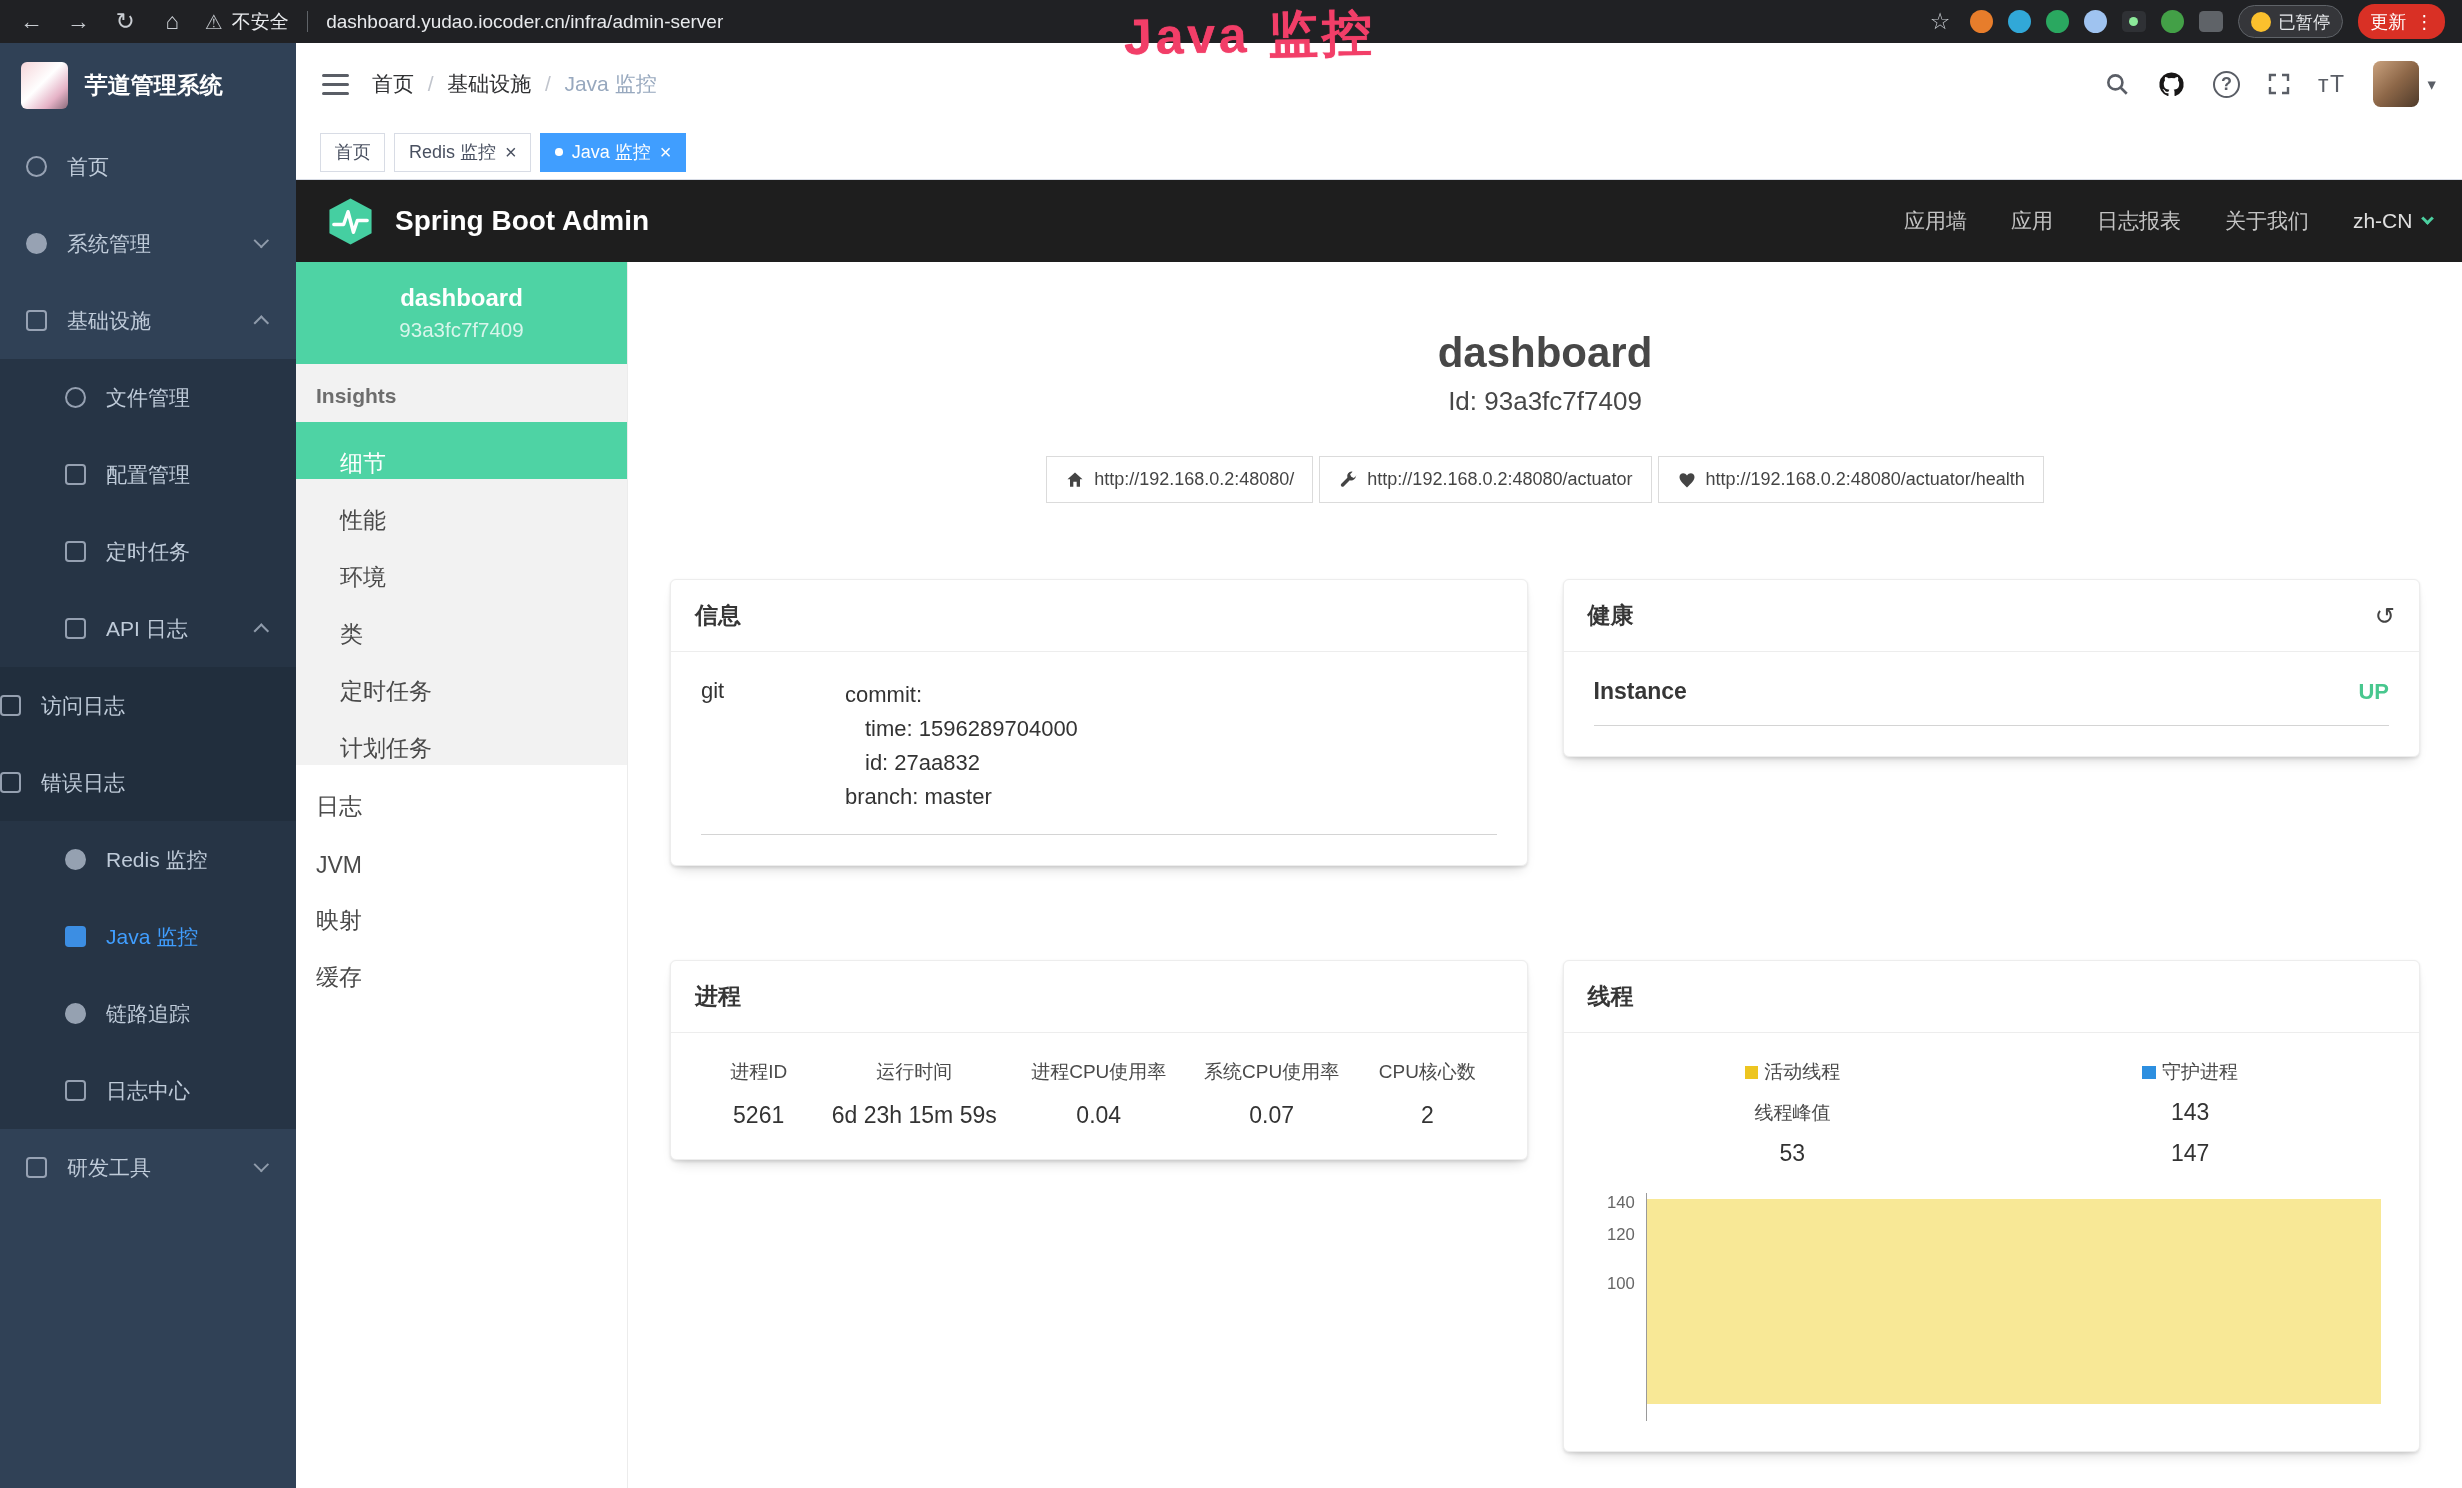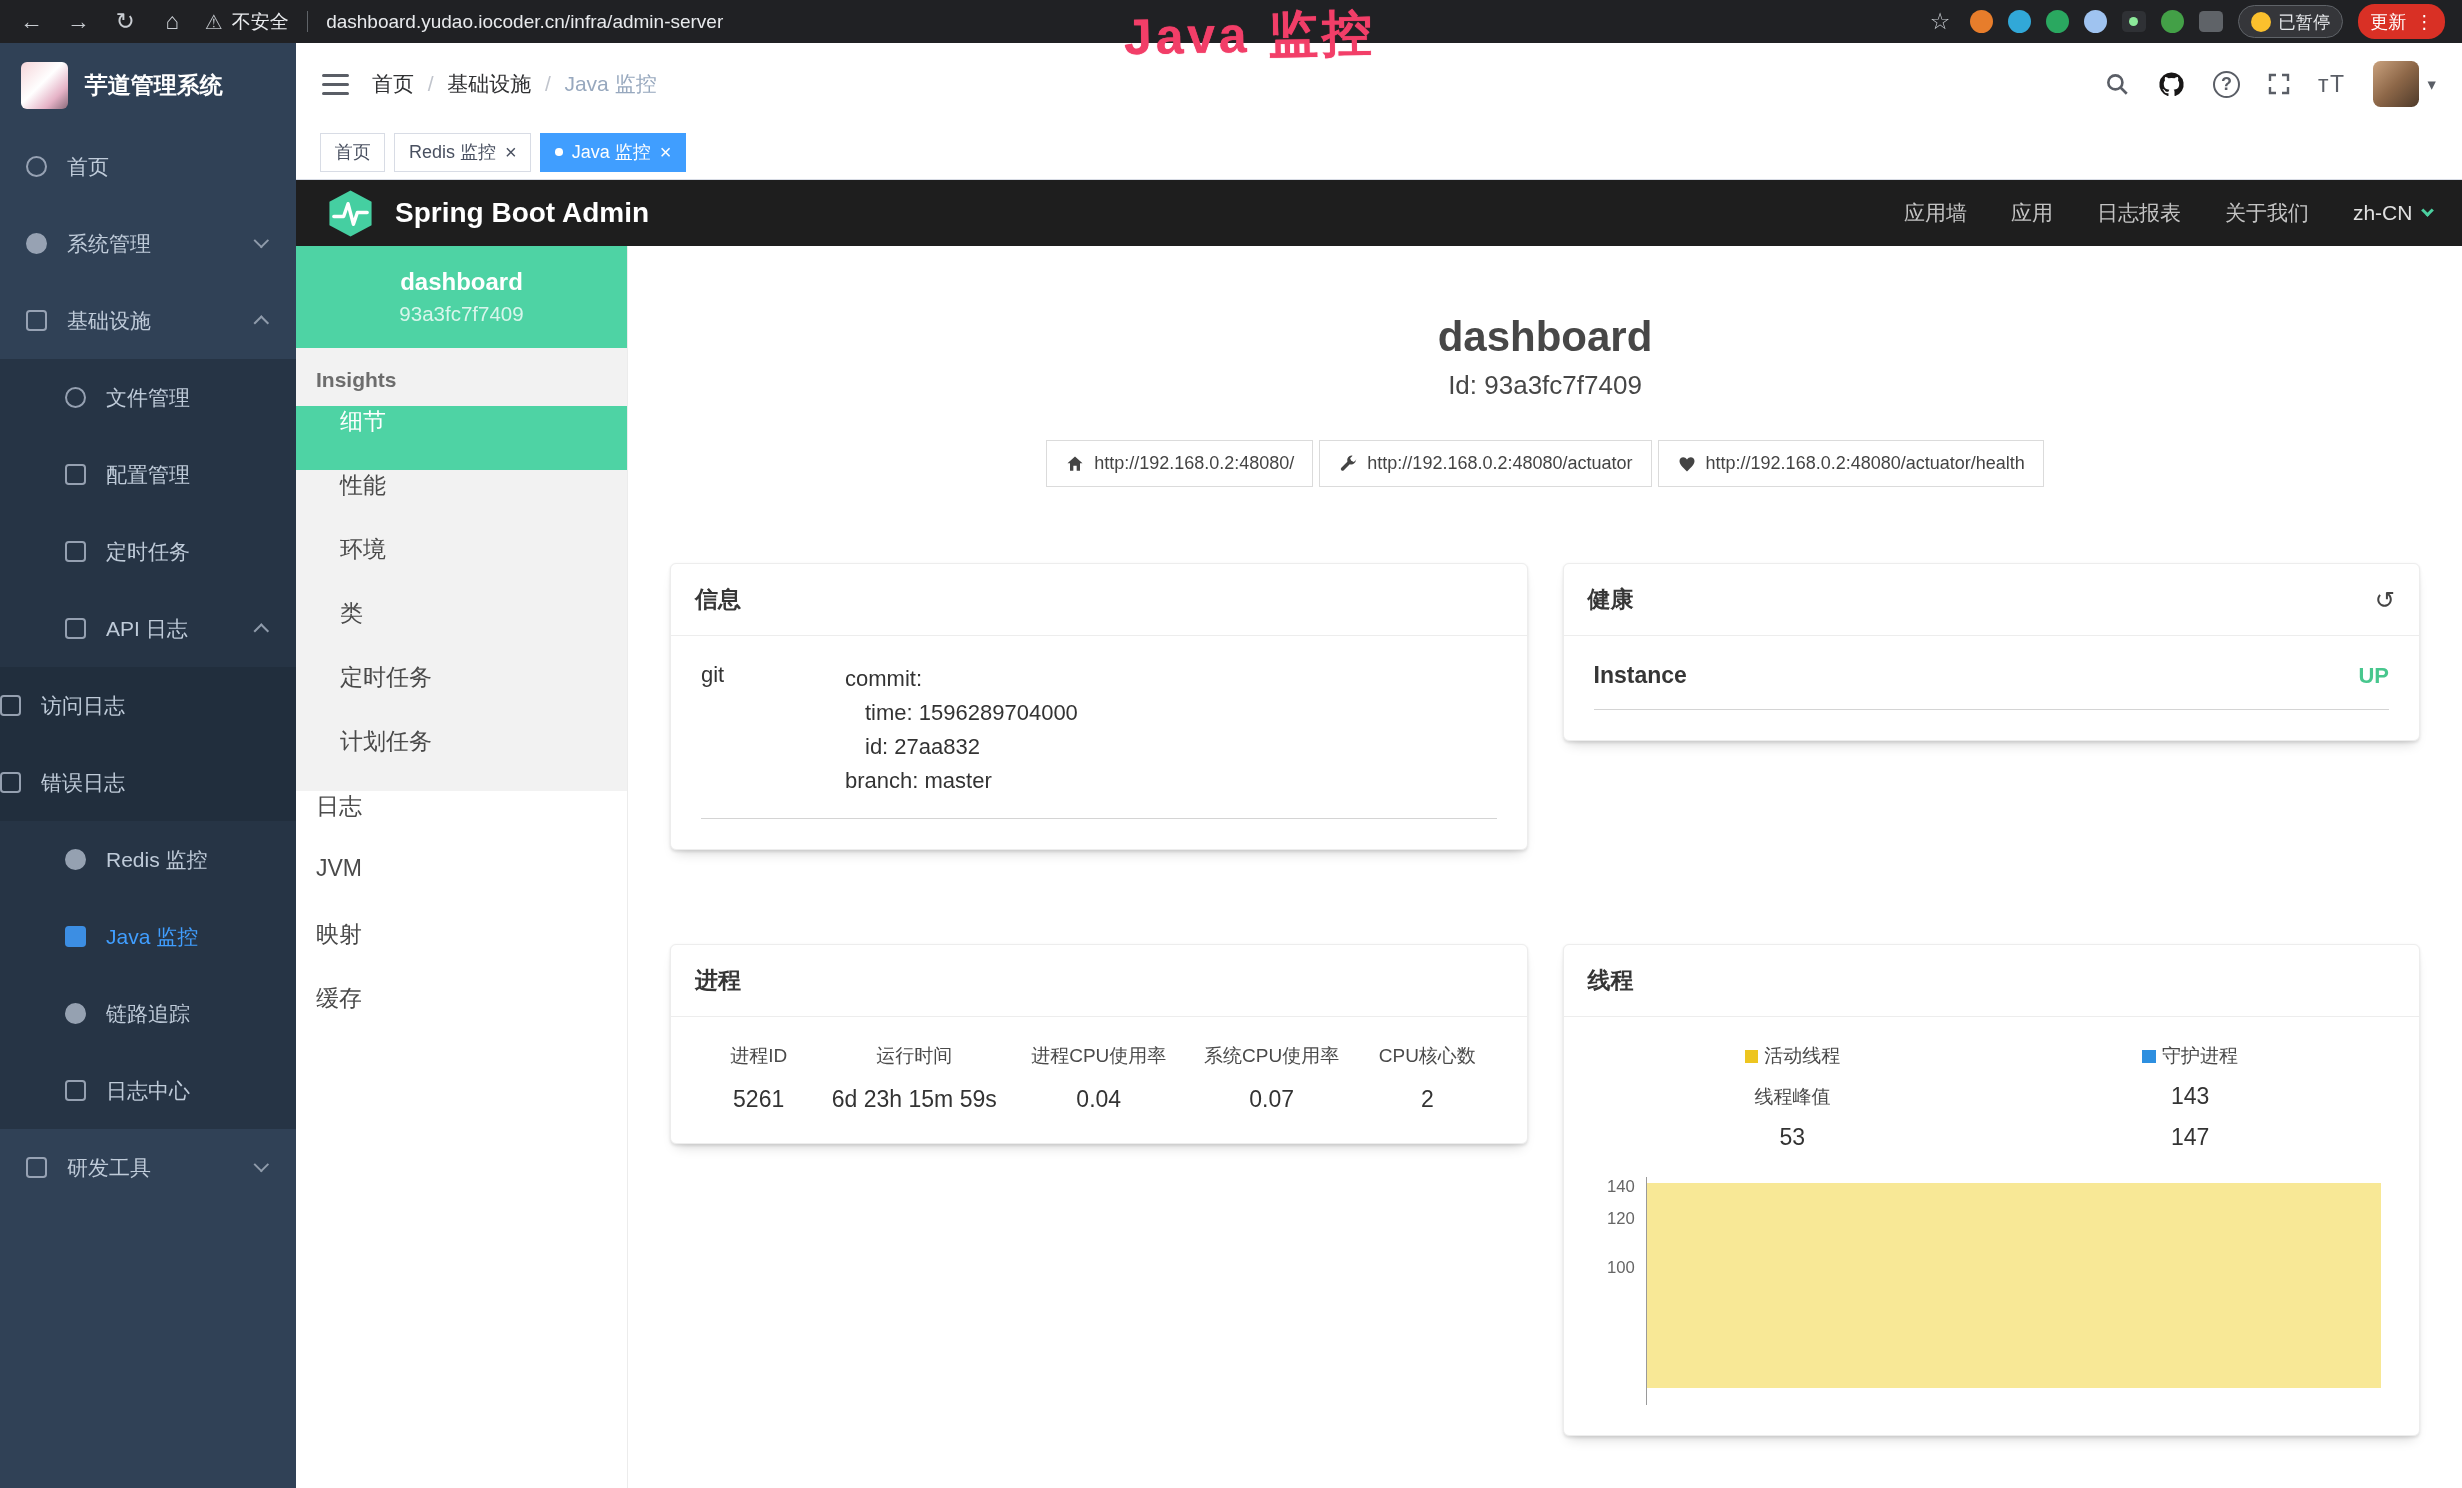--- a/index.html
+++ b/index.html
@@ -71,38 +71,38 @@
 
   .tabbar { height:55px; background:#fff; border-bottom:0.8px solid #d8dce5; box-shadow:0 0.8px 2.3px rgba(0,0,0,.06);
     display:flex; align-items:center; gap:9px; padding:0 24px; flex:none; }
   .tab { height:39px; padding:0 13.7px; border:0.8px solid #d8dce5; background:#fff; color:#495060;
     font-size:18px; display:inline-flex; align-items:center; gap:9px; cursor:pointer; }
   .tab.active { background:#409eff; border-color:#409eff; color:#fff; }
   .tdot { width:7.6px; height:7.6px; border-radius:50%; background:#fff; display:inline-block; }
   .tclose { font-size:20px; line-height:1; }
 
   
-  .sba-header { height:66px; background:#1e1e1e; display:flex; align-items:center; gap:20px; padding:0 30px; flex:none; }
+  .sba-header { height:82px; background:#1e1e1e; display:flex; align-items:center; gap:20px; padding:0 30px; flex:none; }
   .sba-logo { width:49px; height:49px; }
   .sba-brand { color:#fff; font-weight:bold; font-size:28px; }
   .sba-nav { margin-left:auto; display:flex; align-items:center; gap:44px; font-size:21px; color:#c4c4c4; }
   .sba-nav .navitem { cursor:pointer; }
   .lang { display:flex; align-items:center; gap:10.6px; color:#e0e0e0; cursor:pointer; }
   .lang .chev2 { width:9px; height:9px; border-right:3px solid #4cd0a0; border-bottom:3px solid #4cd0a0;
     transform:rotate(45deg); margin-top:-4.6px; }
 
   .sba-body { flex:1; display:flex; min-height:0; }
   .sba-sidebar { width:332px; background:#fff; border-right:0.8px solid #ececec; flex:none; }
   .instance-block { height:102px; background:#4ed3a4; display:flex; flex-direction:column;
     align-items:center; justify-content:center; gap:6px; cursor:pointer; }
   .instance-name { color:#fff; font-weight:bold; font-size:24px; }
   .instance-id { color:rgba(255,255,255,.78); font-size:20.5px; }
   .sba-section { background:#f2f2f2; padding-bottom:1.5px; }
   .section-title { padding:20px 20px 13.7px; font-weight:bold; font-size:21px; color:#6d6d6d; }
-  .sba-item { height:64px; display:flex; align-items:flex-start; font-size:23px; color:#4a4a4a; cursor:pointer; }
+  .sba-item { height:57px; display:flex; align-items:flex-end; font-size:23px; color:#4a4a4a; cursor:pointer; }
   .sba-item.sub  { padding-left:44px; }
   .sba-item.root { padding-left:20px; }
   .sba-item.active { background:#4ed3a4; color:#fff; }
 
   .sba-content { flex:1; overflow:hidden; padding:0 42px; background:#fff; }
   .content-title { margin-top:67px; text-align:center; font-size:42px; font-weight:bold; color:#474747; }
   .content-sub { margin-top:9px; text-align:center; font-size:26px; color:#474747; }
   .links-row { margin-top:39px; display:flex; justify-content:center; gap:6px;text-align:right; }
   .link-btn { border:0.8px solid #dbdbdb; background:#fff; height:47px; padding:0 18px;
     display:inline-flex; align-items:center; gap:9px; font-size:18px; color:#444; cursor:pointer; }

